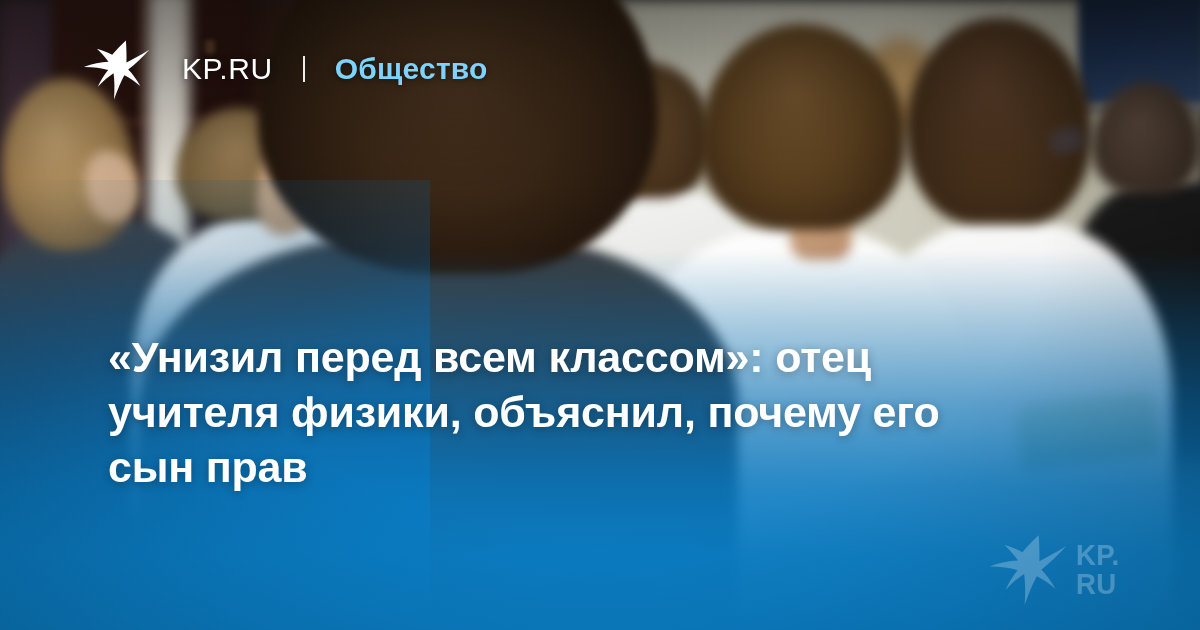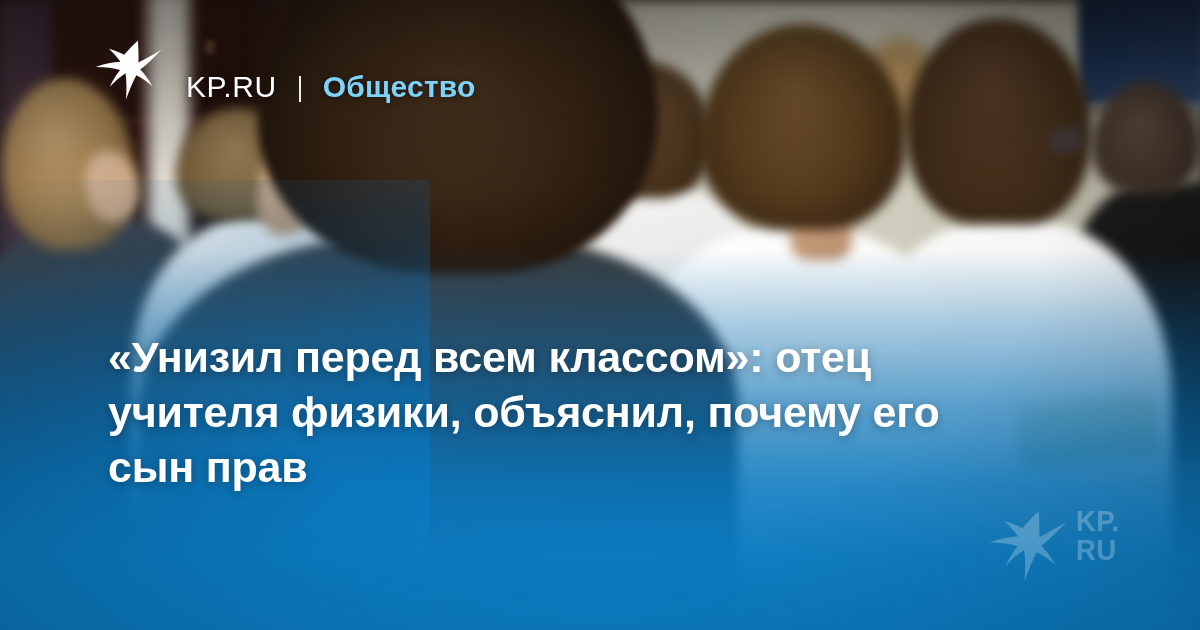--- a/index.html
+++ b/index.html
@@ -258,22 +258,22 @@
     pointer-events:none;
   }
   .vignette{
     position:absolute; inset:0;
     background:radial-gradient(ellipse at 50% 38%,rgba(0,0,0,0) 52%,rgba(0,0,0,.22) 100%);
     pointer-events:none;
   }
 
   
   .header{
-    position:absolute; left:92px; top:36px;
-    display:flex; align-items:flex-end; gap:0px; z-index:6;
+    position:absolute; left:80px; top:36px;
+    display:flex; align-items:center; gap:8px; z-index:6;
   }
   .logo-bird{ width:72px; height:66px; display:block; }
   .brand{
     margin-left:22px;
     font-size:30px; font-weight:400; color:#fff;
     letter-spacing:.6px; line-height:1;
     white-space:nowrap;
     text-shadow:0 1px 6px rgba(0,0,0,.5);
   }
   .divider{
@@ -295,22 +295,22 @@
     font-size:43px;
     font-weight:700;
     line-height:55px;
     letter-spacing:-.2px;
     text-shadow:0 2px 10px rgba(0,0,0,.30);
   }
   .headline span{ display:block; white-space:nowrap;margin-left:20px; }
 
   
   .watermark{
-    position:absolute; right:78px; bottom:46px;
-    z-index:5; display:flex; align-items:flex-start; gap:4px;
+    position:absolute; right:78px; bottom:22px;
+    z-index:5; display:flex; align-items:center; gap:4px;
     opacity:.30;
   }
   .wm-bird{ width:86px; height:78px; display:block; }
   .wm-text{
     color:#cfe7f7;
     font-family:"Liberation Sans","DejaVu Sans",sans-serif;
     font-weight:700; font-size:30px; line-height:29px;
     letter-spacing:.5px;
     transform:scaleX(.92);
     text-align:left;

